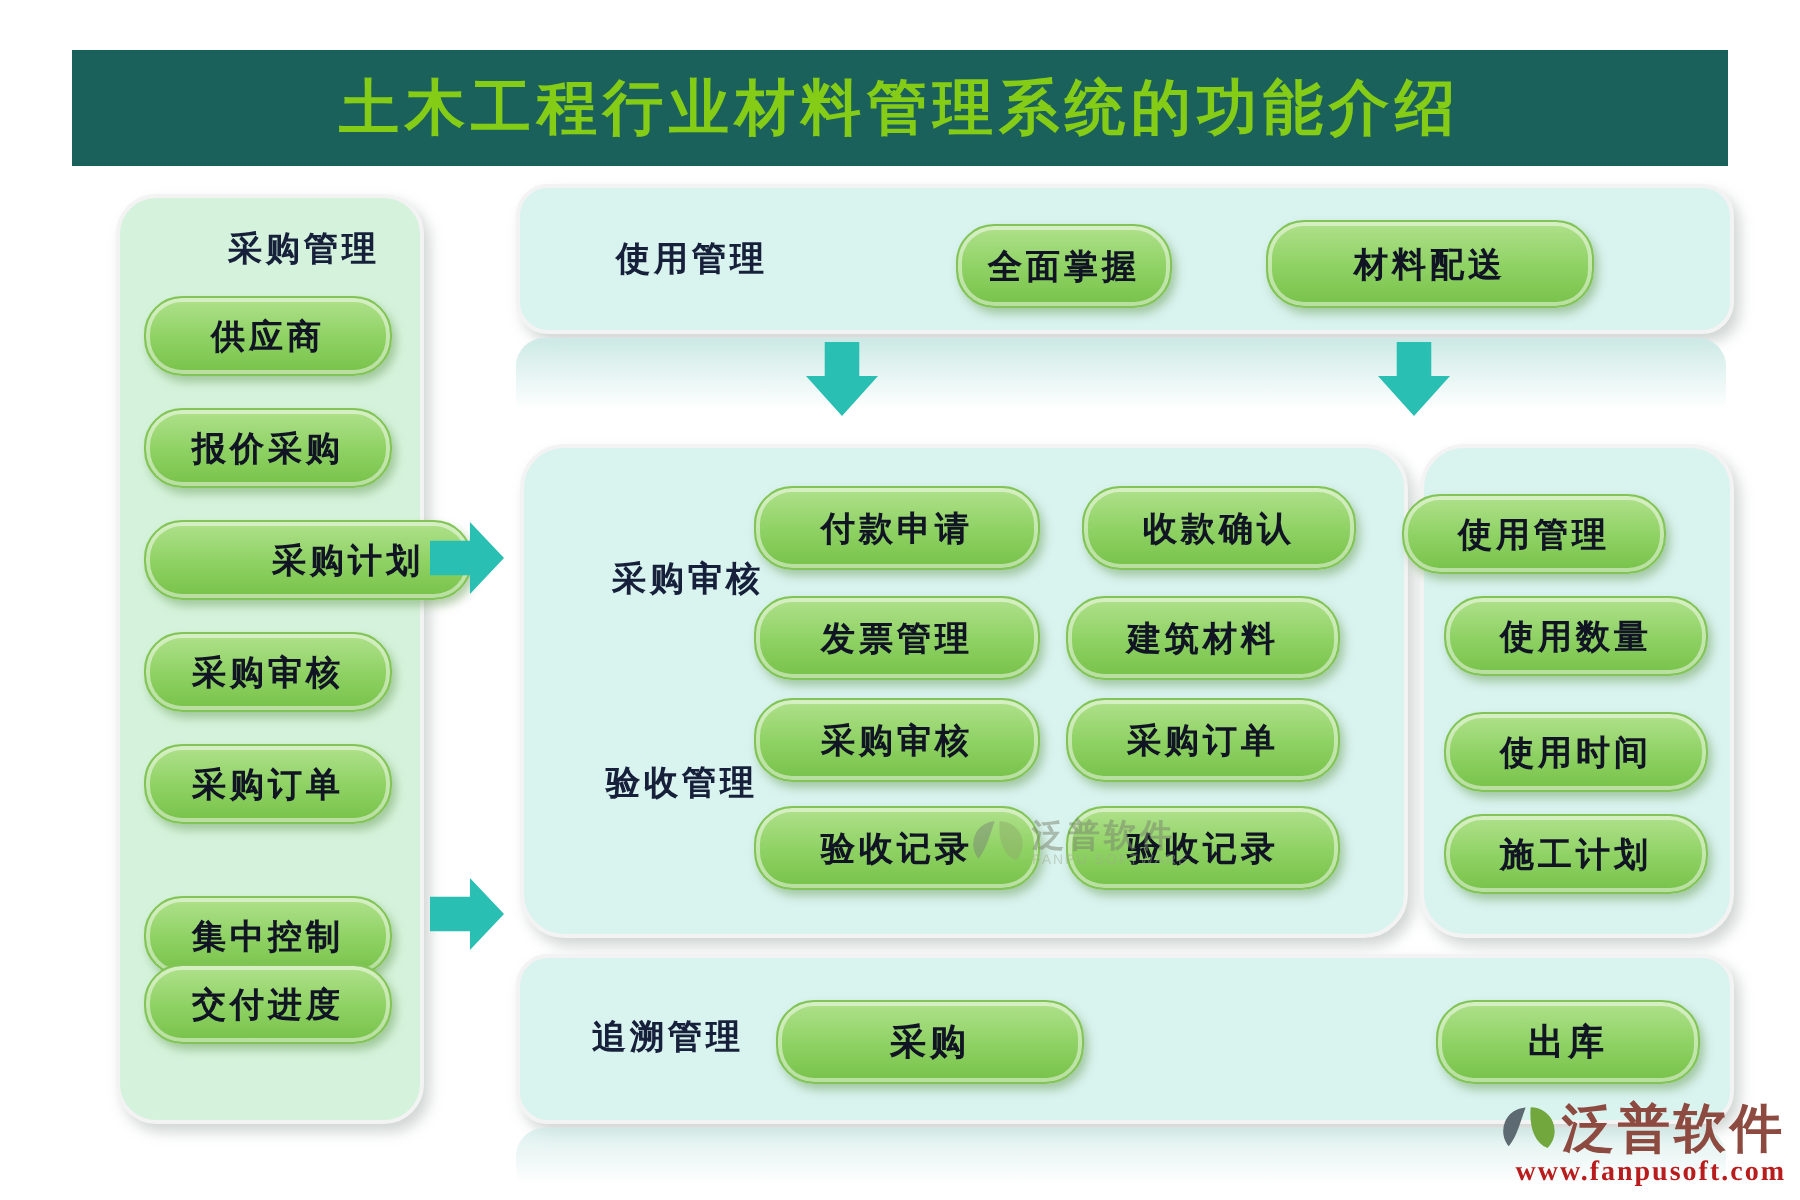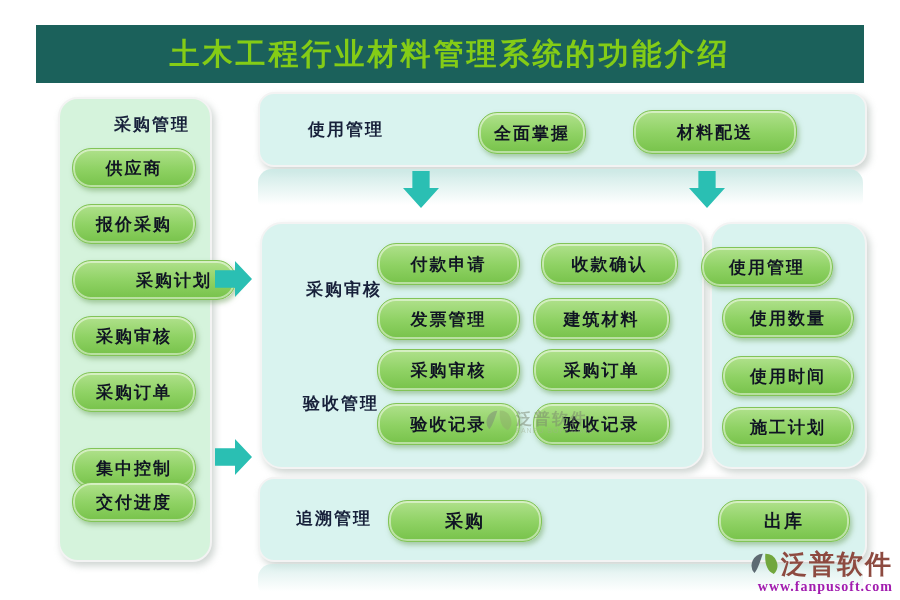--- a/index.html
+++ b/index.html
@@ -39,21 +39,21 @@
     position:absolute;left:486px;top:409px;display:flex;align-items:center;gap:4px;
     opacity:.5;z-index:6;pointer-events:none;
   }
   .watermark .wm-name{font-size:16px;font-weight:bold;color:#79846e;letter-spacing:2px;line-height:17px;}
   .watermark .wm-sub{font-size:7px;color:#9fae8f;letter-spacing:1px;font-family:"Liberation Sans",sans-serif;}
   .logo{
     position:absolute;right:7px;top:551px;display:flex;flex-direction:column;align-items:flex-end;z-index:6;
   }
   .logo .logo-row{display:flex;align-items:center;gap:3px;}
   .logo .logo-name{font-size:26px;font-weight:bold;color:#8d4a40;letter-spacing:2px;line-height:28px;}
-  .logo .logo-url{font-size:14px;font-weight:bold;color:#a21caf;letter-spacing:1px;line-height:15px;}
+  .logo .logo-url{font-size:14px;font-weight:bold;color:#b91c1c;letter-spacing:1px;line-height:15px;}
 </style>
 </head>
 <body>
 
 <div id="stage">
 
   <div class="banner">土木工程行业材料管理系统的功能介绍</div>
 
   <div class="panel green" style="left:58px;top:97px;width:150px;height:461px;"></div>
   <div class="label" style="left:91px;top:113px;">采购管理</div>
@@ -72,21 +72,21 @@
 
   <div class="reflect" style="left:258px;top:169px;width:605px;height:44px;"></div>
   <div class="arrow down" style="left:403px;top:171px;"></div>
   <div class="arrow down" style="left:689px;top:171px;"></div>
 
   <div class="arrow right" style="left:215px;top:261px;"></div>
   <div class="arrow right" style="left:215px;top:439px;"></div>
 
   <div class="panel cyan" style="left:260px;top:222px;width:440px;height:243px;border-radius:22px;"></div>
   <div class="label" style="left:283px;top:278px;">采购审核</div>
-  <div class="label" style="left:280px;top:392px;font-family:Liberation Serif, serif;">验收管理</div>
+  <div class="label" style="left:280px;top:380px;font-family:Liberation Serif, serif;">验收管理</div>
   <div class="btn" style="left:377px;top:243px;width:141px;height:40px;">付款申请</div>
   <div class="btn" style="left:541px;top:243px;width:135px;height:40px;">收款确认</div>
   <div class="btn" style="left:377px;top:298px;width:141px;height:40px;">发票管理</div>
   <div class="btn" style="left:533px;top:298px;width:135px;height:40px;">建筑材料</div>
   <div class="btn" style="left:377px;top:349px;width:141px;height:40px;">采购审核</div>
   <div class="btn" style="left:533px;top:349px;width:135px;height:40px;">采购订单</div>
   <div class="btn" style="left:377px;top:403px;width:141px;height:40px;">验收记录</div>
   <div class="btn" style="left:533px;top:403px;width:135px;height:40px;">验收记录</div>
 
   <div class="watermark">

